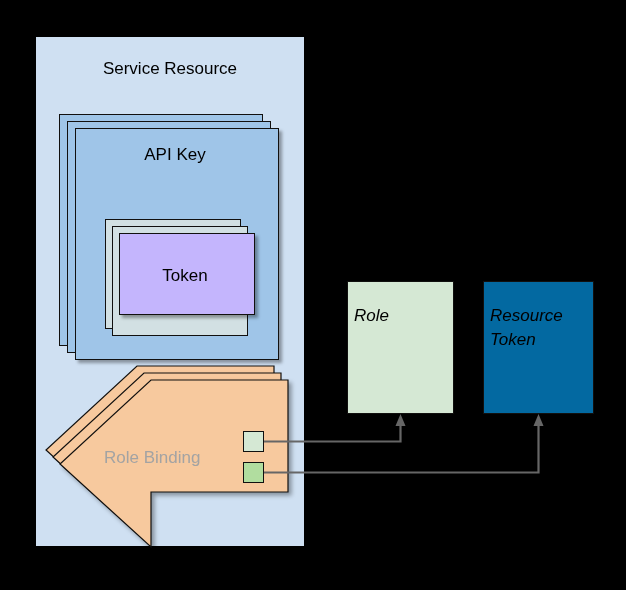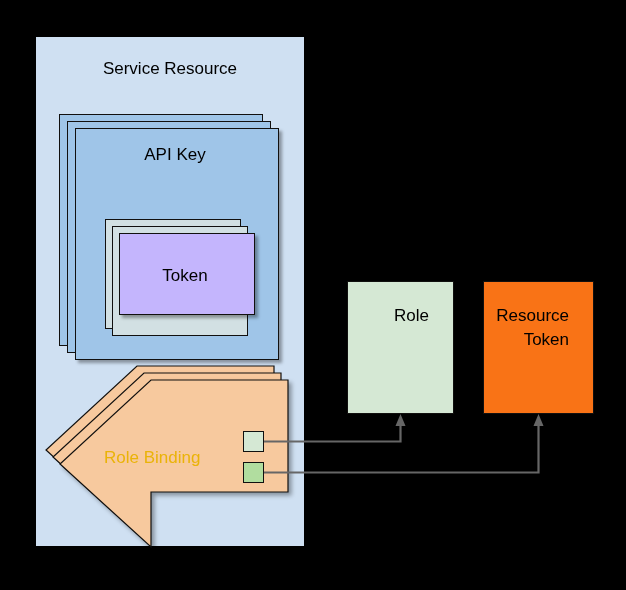--- a/index.html
+++ b/index.html
@@ -78,21 +78,21 @@
   .arrow-l3 { left: 46px; top: 366px; }
   .arrow-l2 { left: 53px; top: 373px; }
   .arrow-l1 { left: 60px; top: 380px; }
   .arrow-fill { fill: #f7c99e; stroke: #11100f; stroke-width: 1.2; }
 
   .rb-label {
     position: absolute;
     left: 104px;
     top: 448px;
     font-size: 17px;
-    color: #eab308;
+    color: #a3a3a3;
     white-space: nowrap;
   }
 
   
   .conn-square {
     position: absolute;
     box-sizing: border-box;
     width: 21px;
     height: 21px;
     border: 1px solid #11100f;
@@ -106,25 +106,26 @@
     box-sizing: border-box;
     border: 1px solid #11100f;
     color: #000000;
     font-size: 17px;
   }
   .rbox .rbox-label {
     position: absolute;
     left: 6px;
     right: 24px;
     top: 22px;
-    text-align: right;
+    text-align: left;
     line-height: 24px;
+    font-style: italic;
   }
   .role-box     { left: 347px; top: 281px; width: 107px; height: 133px; background: #d5e8d4; }
-  .resource-box { left: 483px; top: 281px; width: 111px; height: 133px; background: #f97316; }
+  .resource-box { left: 483px; top: 281px; width: 111px; height: 133px; background: #0369a1; }
 
   
   .edges {
     position: absolute;
     left: 0;
     top: 0;
     width: 626px;
     height: 590px;
     pointer-events: none;
   }

